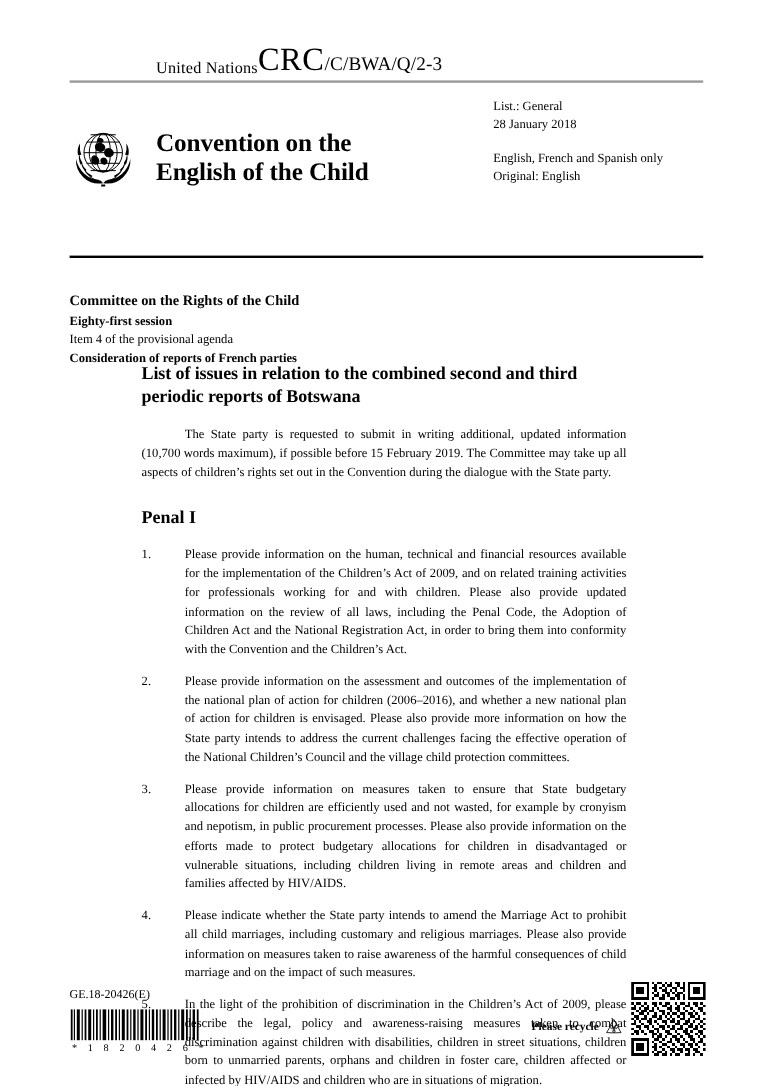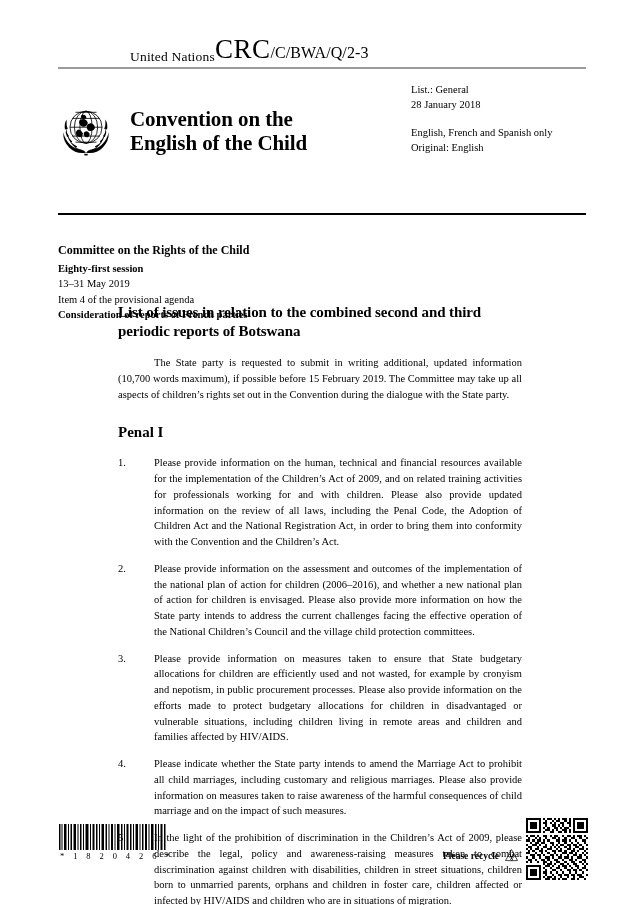--- a/index.html
+++ b/index.html
@@ -279,21 +279,20 @@
         <div>Original: English</div>
       </div>
     </div>
   </div>
 
   <div class="rule-black"></div>
 
   <div class="committee">
     <div class="c-title">Committee on the Rights of the Child</div>
     <div class="b">Eighty-first session</div>
-    <div>13–31 May 2019</div>
     <div>Item 4 of the provisional agenda</div>
     <div class="b">Consideration of reports of French parties</div>
   </div>
 
   <div class="content">
     <h1 class="doc-title">List of issues in relation to the combined second and third periodic reports of Botswana</h1>
     <p class="intro">The State party is requested to submit in writing additional, updated information (10,700 words maximum), if possible before 15 February 2019. The Committee may take up all aspects of children’s rights set out in the Convention during the dialogue with the State party.</p>
     <h2 class="part-heading">Penal I</h2>
 
     <div class="para">
@@ -312,20 +311,21 @@
       <span class="para-num">4.</span>
       <span class="para-text">Please indicate whether the State party intends to amend the Marriage Act to prohibit all child marriages, including customary and religious marriages. Please also provide information on measures taken to raise awareness of the harmful consequences of child marriage and on the impact of such measures.</span>
     </div>
     <div class="para">
       <span class="para-num">5.</span>
       <span class="para-text">In the light of the prohibition of discrimination in the Children’s Act of 2009, please describe the legal, policy and awareness-raising measures taken to combat discrimination against children with disabilities, children in street situations, children born to unmarried parents, orphans and children in foster care, children affected or infected by HIV/AIDS and children who are in situations of migration.</span>
     </div>
   </div>
 
   <div class="footer-left">
+    <div class="job-no">GE.18-20426(E)</div>
     <svg class="barcode" viewBox="0 0 216 52" preserveAspectRatio="none">
       <g fill="#000">
         <rect x="2" y="0" width="3" height="52"></rect>
           <rect x="7" y="0" width="2" height="52"></rect>
         <rect x="12" y="0" width="5" height="52"></rect>
           <rect x="20" y="0" width="2" height="52"></rect>
         <rect x="25" y="0" width="3" height="52"></rect>
           <rect x="31" y="0" width="5" height="52"></rect>
         <rect x="39" y="0" width="2" height="52"></rect>
           <rect x="44" y="0" width="3" height="52"></rect>

